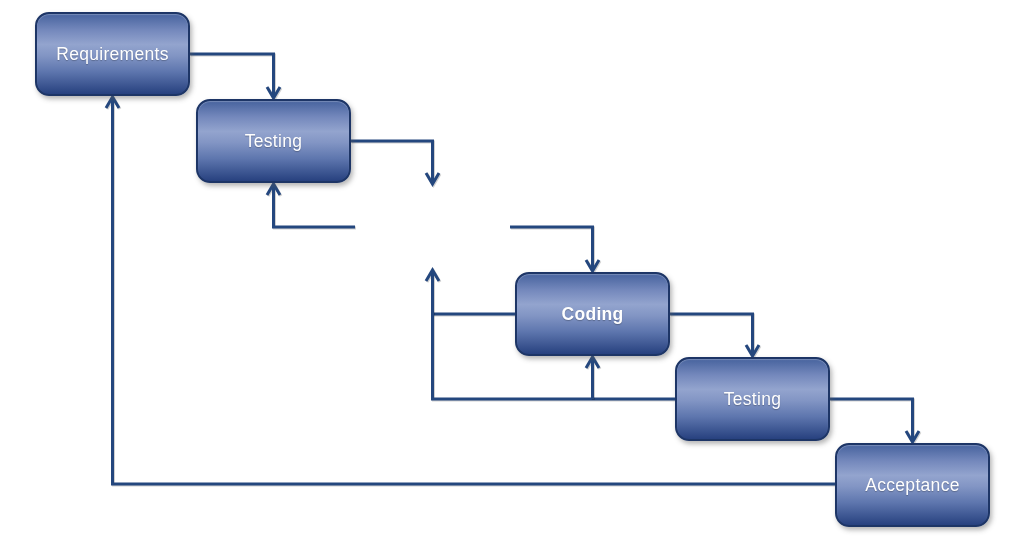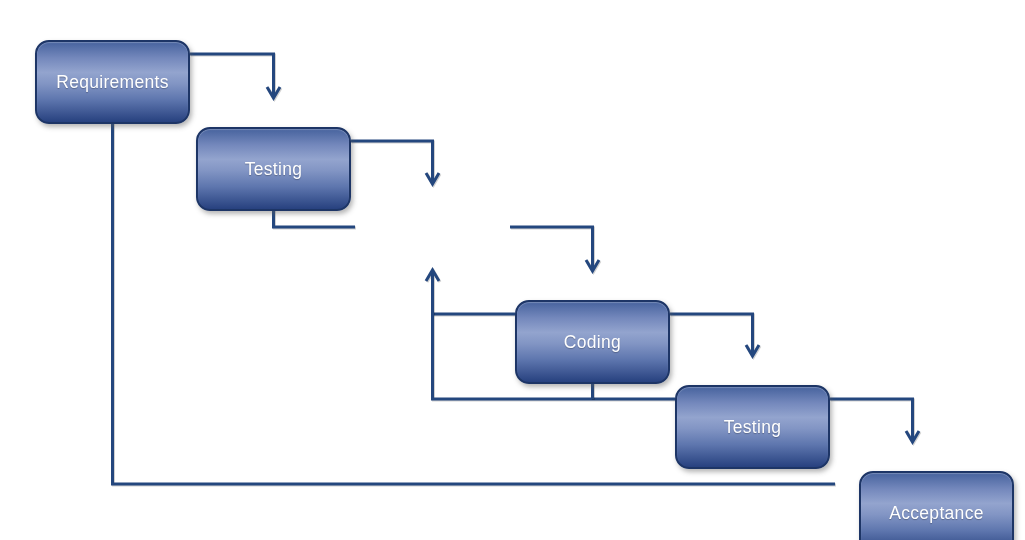--- a/index.html
+++ b/index.html
@@ -32,35 +32,35 @@
     border-radius:14px;
     background:linear-gradient(180deg,
       var(--box-gradient-top,#47639e) 0%,
       #7488bc 20%,
       var(--box-gradient-light,#93a4ce) 38%,
       #8295c4 52%,
       #5e76ae 72%,
       var(--box-gradient-bottom,#27417f) 100%);
     box-shadow:2px 3px 5px rgba(90,90,90,0.45),
                inset 0 1px 1px rgba(255,255,255,0.25);
-    display:flex;align-items:center;justify-content:center;margin-top:28px;
+    display:flex;align-items:center;justify-content:center;
   }
   .node .label{
     color:var(--label-text,#ffffff);
     font-size:17.5px;
     letter-spacing:0.3px;
     text-shadow:0 1px 1px rgba(0,0,0,0.25);
     white-space:nowrap;
   }
   .n-requirements{left:35px;top:12px;}
   .n-analysis{left:196px;top:99px;}
   .n-design{left:355px;top:185px;}
-  .n-coding{left:515px;top:272px;}
+  .n-coding{left:515px;top:272px;font-weight:bold;}
   .n-testing{left:675px;top:357px;}
-  .n-acceptance{left:859px;top:443px;align-items:center;}
+  .n-acceptance{left:835px;top:443px;align-items:center;}
 </style>
 </head>
 <body>
 
 <div class="canvas">
 
   <svg class="connector-layer" width="1025" height="540" viewBox="0 0 1025 540" xmlns="http://www.w3.org/2000/svg">
     <defs>
       <marker id="arrowhead" markerUnits="userSpaceOnUse" markerWidth="22" markerHeight="22" refX="14" refY="10" orient="auto">
         <path d="M 3 3.5 L 14 10 L 3 16.5"></path>

